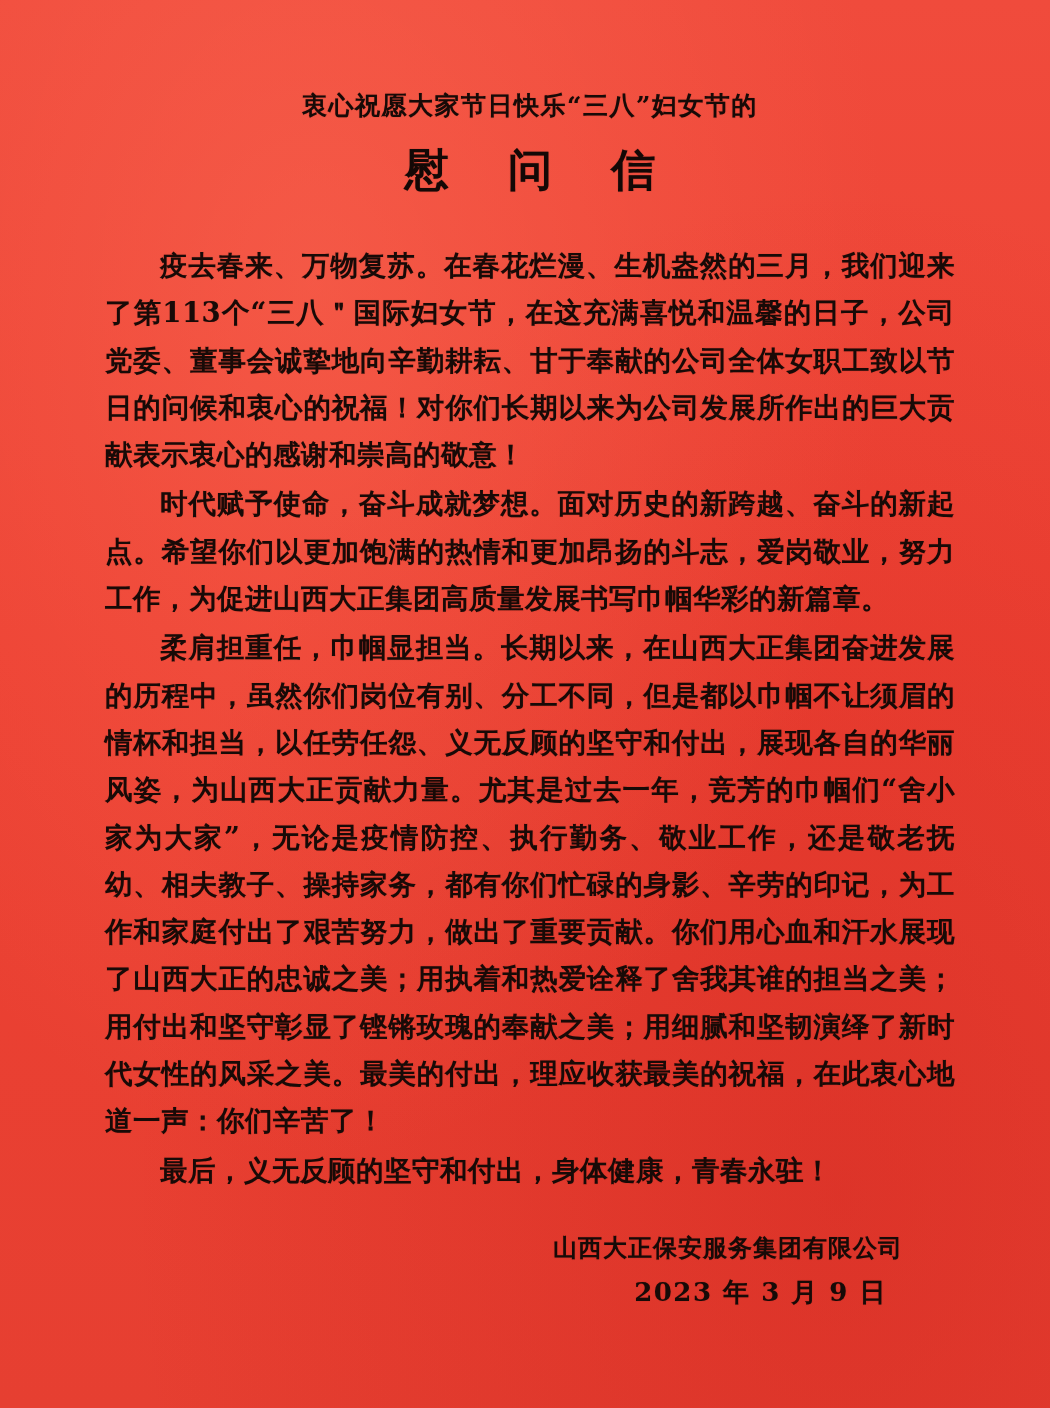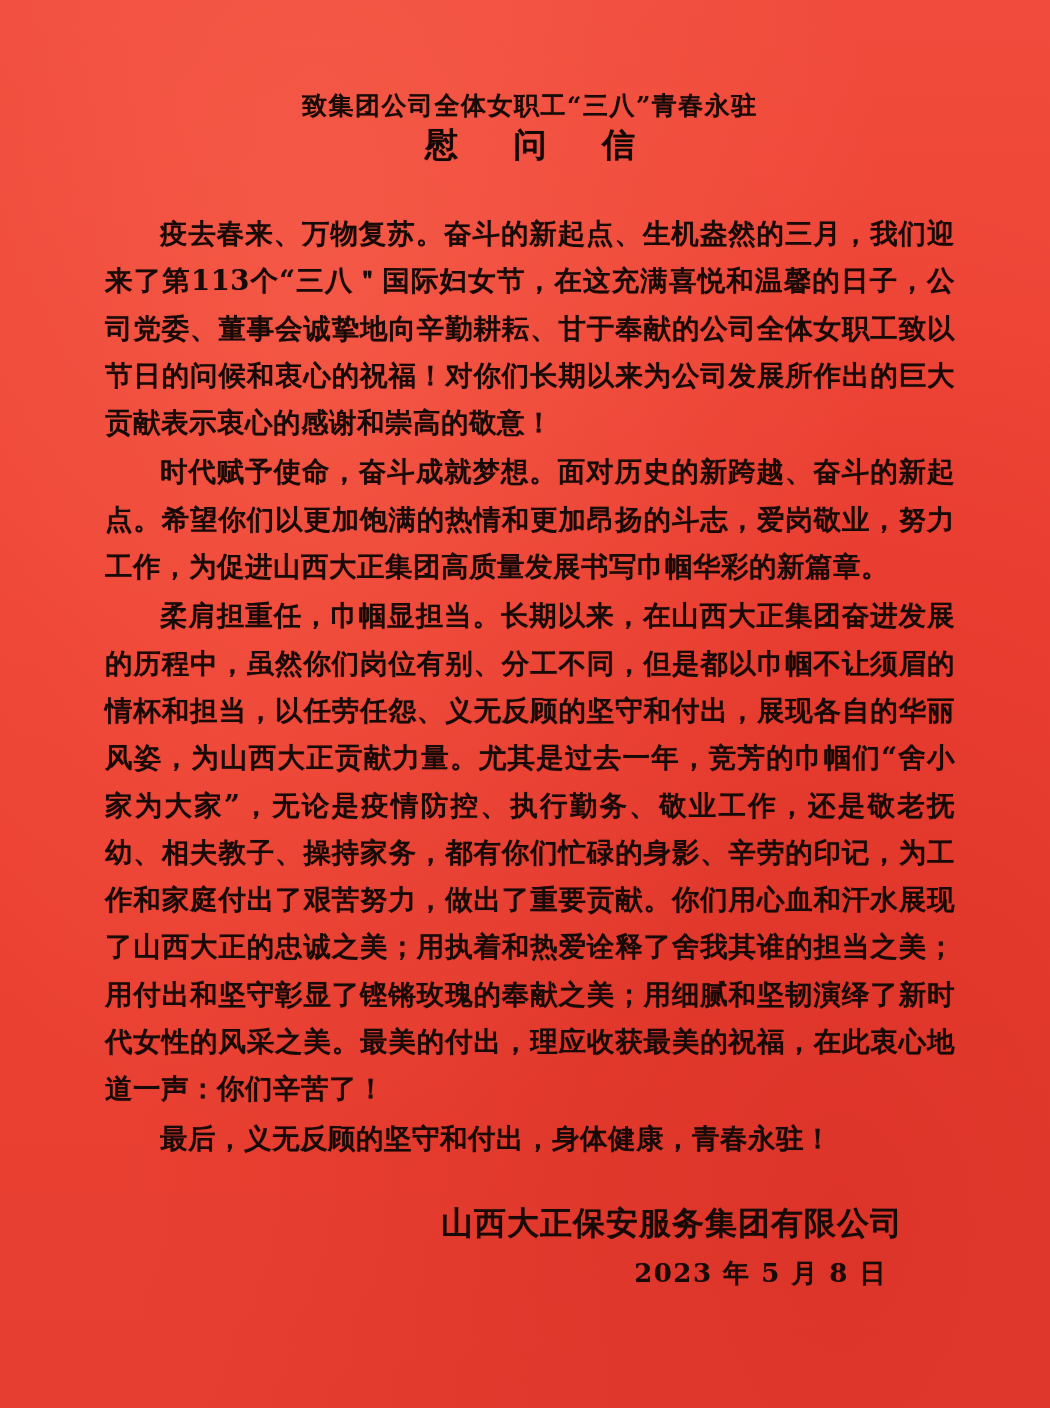--- a/index.html
+++ b/index.html
@@ -36,21 +36,22 @@
   }
   .doc-subtitle {
     font-size: 25px;
     font-weight: 700;
     letter-spacing: 1.5px;
     line-height: 1.4;
     color: #170a07;
     text-shadow: 0 0 1px rgba(0,0,0,0.35);
   }
   .doc-title {
-    font-size: 33px;
+    margin-top: 18px;
+    font-size: 44px;
     font-weight: 700;
     letter-spacing: 22px;
     text-indent: 22px;
     color: #140806;
     text-shadow: 0 0 1px rgba(0,0,0,0.45);
   }
   .doc-body {
     margin-top: 42px;
   }
   .doc-body p {
@@ -64,21 +65,21 @@
     color: #180a07;
     font-weight: 600;
     text-shadow: 0 0 1px rgba(0,0,0,0.25);
   }
   .doc-signature {
     margin-top: 34px;
     text-align: right;
     padding-right: 52px;
   }
   .sign-org {
-    font-size: 32px;
+    font-size: 24px;
     font-weight: 700;
     letter-spacing: 1px;
     line-height: 1.7;
     color: #170a07;
     text-shadow: 0 0 1px rgba(0,0,0,0.3);
   }
   .sign-date {
     margin-top: 6px;
     font-size: 26px;
     font-weight: 700;
@@ -89,29 +90,29 @@
   }
 </style>
 </head>
 <body>
 
 <div class="paper"></div>
 
 <div class="sheet">
 
   <div class="doc-header">
-    <div class="doc-subtitle">致集团公司全体女职工“三八”青春永驻</div>
+    <div class="doc-subtitle">衷心祝愿大家节日快乐“三八”妇女节的</div>
     <div class="doc-title">慰 问 信</div>
   </div>
 
   <div class="doc-body">
-    <p>疫去春来、万物复苏。奋斗的新起点、生机盎然的三月，我们迎来了第113个“三八＂国际妇女节，在这充满喜悦和温馨的日子，公司党委、董事会诚挚地向辛勤耕耘、甘于奉献的公司全体女职工致以节日的问候和衷心的祝福！对你们长期以来为公司发展所作出的巨大贡献表示衷心的感谢和崇高的敬意！</p>
+    <p>疫去春来、万物复苏。在春花烂漫、生机盎然的三月，我们迎来了第113个“三八＂国际妇女节，在这充满喜悦和温馨的日子，公司党委、董事会诚挚地向辛勤耕耘、甘于奉献的公司全体女职工致以节日的问候和衷心的祝福！对你们长期以来为公司发展所作出的巨大贡献表示衷心的感谢和崇高的敬意！</p>
     <p>时代赋予使命，奋斗成就梦想。面对历史的新跨越、奋斗的新起点。希望你们以更加饱满的热情和更加昂扬的斗志，爱岗敬业，努力工作，为促进山西大正集团高质量发展书写巾帼华彩的新篇章。</p>
     <p>柔肩担重任，巾帼显担当。长期以来，在山西大正集团奋进发展的历程中，虽然你们岗位有别、分工不同，但是都以巾帼不让须眉的情杯和担当，以任劳任怨、义无反顾的坚守和付出，展现各自的华丽风姿，为山西大正贡献力量。尤其是过去一年，竞芳的巾帼们“舍小家为大家”，无论是疫情防控、执行勤务、敬业工作，还是敬老抚幼、相夫教子、操持家务，都有你们忙碌的身影、辛劳的印记，为工作和家庭付出了艰苦努力，做出了重要贡献。你们用心血和汗水展现了山西大正的忠诚之美；用执着和热爱诠释了舍我其谁的担当之美；用付出和坚守彰显了铿锵玫瑰的奉献之美；用细腻和坚韧演绎了新时代女性的风采之美。最美的付出，理应收获最美的祝福，在此衷心地道一声：你们辛苦了！</p>
     <p>最后，义无反顾的坚守和付出，身体健康，青春永驻！</p>
   </div>
 
   <div class="doc-signature">
     <div class="sign-org">山西大正保安服务集团有限公司</div>
-    <div class="sign-date">2023 年 5 月 8 日</div>
+    <div class="sign-date">2023 年 3 月 9 日</div>
   </div>
 
 </div>
 
 </body></html>

